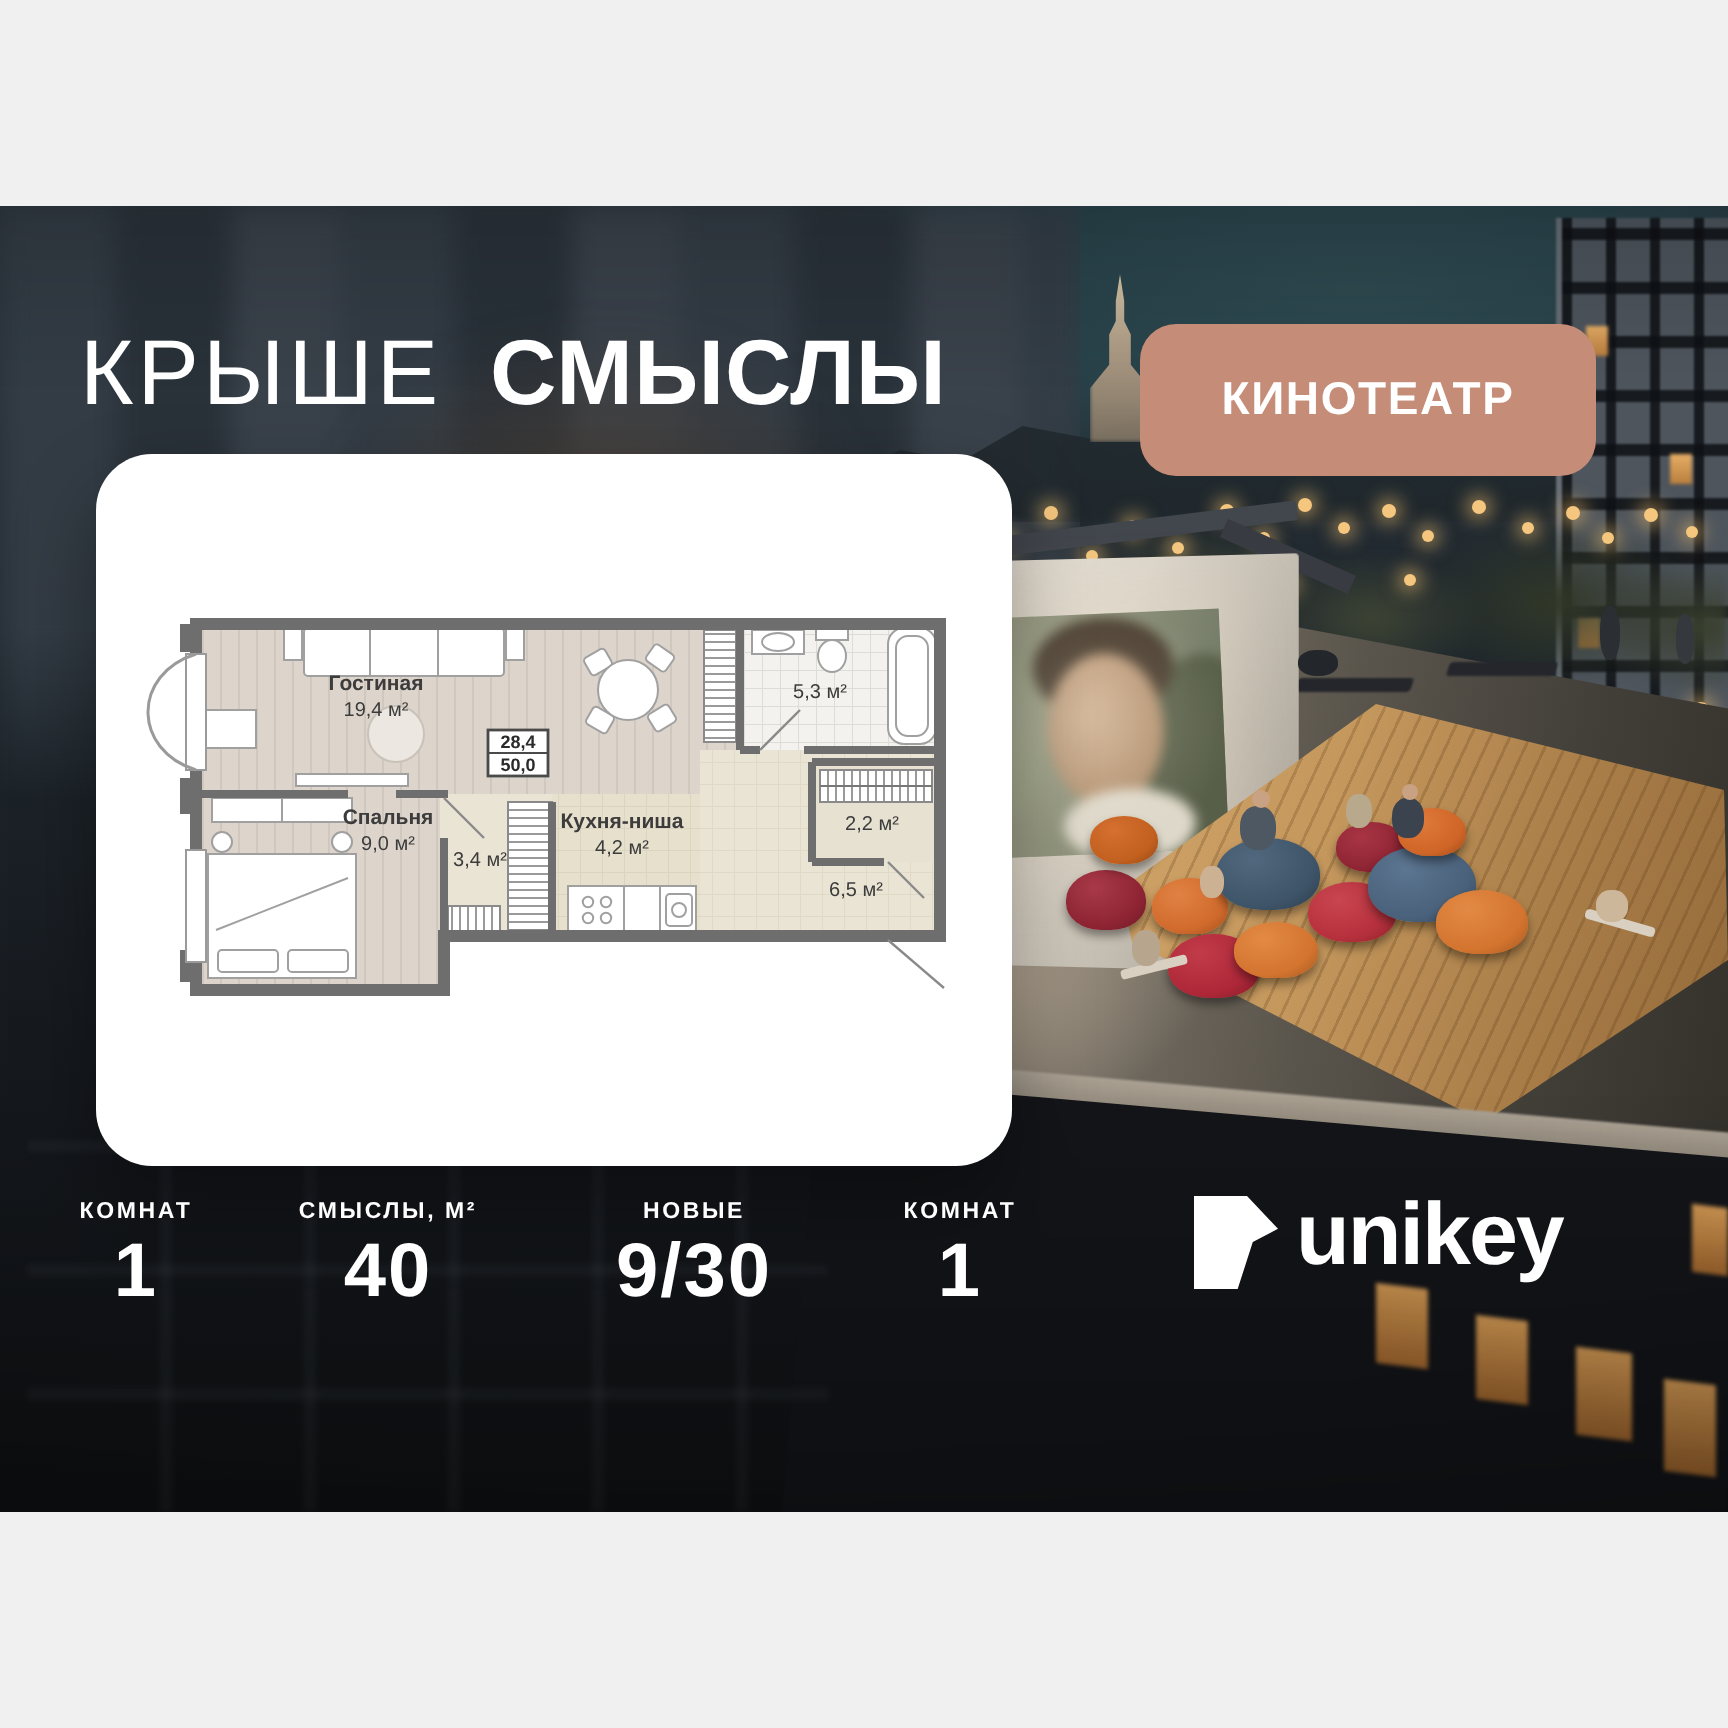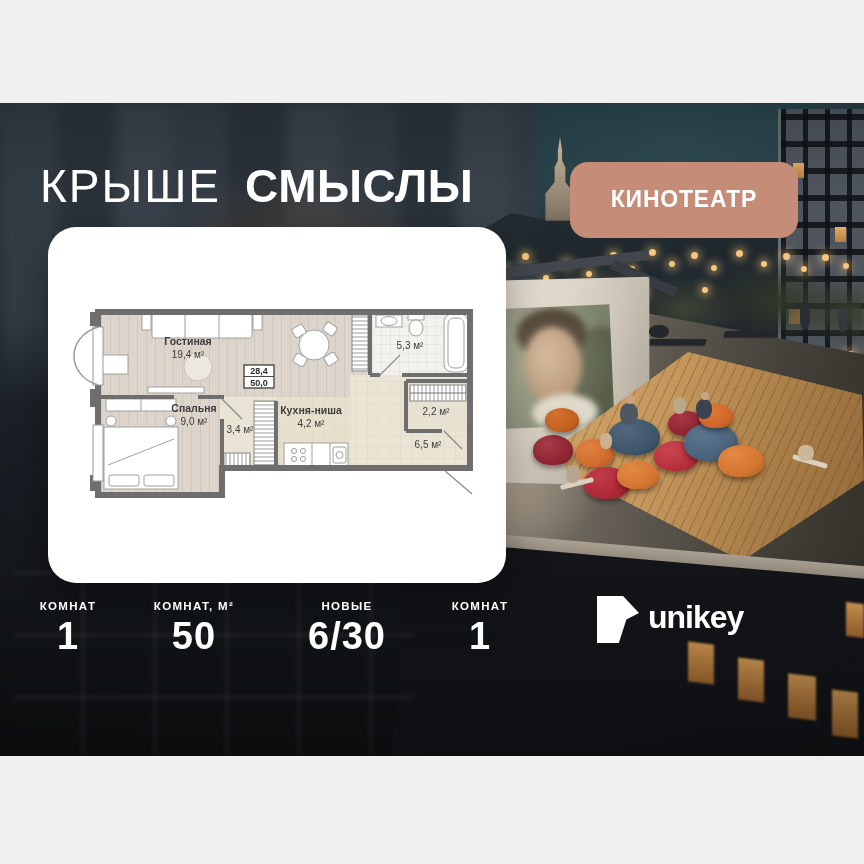--- a/index.html
+++ b/index.html
@@ -77,21 +77,21 @@
        color:#fff;font-weight:800;font-size:23px;line-height:1.3;letter-spacing:.8px;text-align:center;}
   .card{position:absolute;left:48px;top:227px;width:458px;height:356px;background:#fff;border-radius:28px;
        box-shadow:0 18px 40px rgba(0,0,0,.35);overflow:hidden;}
   .stats{position:absolute;left:0;top:600px;width:540px;height:70px;color:#fff;}
   .stat{position:absolute;transform:translateX(-50%);text-align:center;}
   .stat .lbl{font-size:11.5px;font-weight:700;letter-spacing:1.3px;white-space:nowrap;}
   .stat .val{font-size:38px;font-weight:800;margin-top:3px;letter-spacing:1px;}
   .brand{position:absolute;left:597px;top:596px;display:flex;align-items:center;gap:9px;color:#fff;}
   .brand .mark{width:42px;height:47px;background:#fff;
        clip-path:polygon(0 0,62% 0,100% 36%,70% 50%,52% 100%,0 100%);}
-  .brand .word{font-size:32px;font-weight:800;letter-spacing:-1px;line-height:1;padding-bottom:6px;}
+  .brand .word{font-size:44px;font-weight:800;letter-spacing:-1px;line-height:1;padding-bottom:6px;}
   svg text{font-family:"Liberation Sans","DejaVu Sans",sans-serif;fill:#3c3c3c;}
   .roomname{font-size:10.5px;font-weight:700;}
   .roomarea{font-size:10px;}
   .boxnum{font-size:9px;font-weight:700;fill:#2b2b2b;}
 </style>
 </head>
 <body>
 
 <div class="canvas">
 
@@ -330,26 +330,26 @@
       </g>
     </svg>
   </div>
 
   <div class="stats">
     <div class="stat" style="left:68px;">
       <div class="lbl">КОМНАТ</div>
       <div class="val">1</div>
     </div>
     <div class="stat" style="left:194px;">
-      <div class="lbl">КОМНАТ, М²</div>
-      <div class="val">50</div>
+      <div class="lbl">СМЫСЛЫ, М²</div>
+      <div class="val">40</div>
     </div>
     <div class="stat" style="left:347px;">
       <div class="lbl">НОВЫЕ</div>
-      <div class="val">6/30</div>
+      <div class="val">9/30</div>
     </div>
     <div class="stat" style="left:480px;">
       <div class="lbl">КОМНАТ</div>
       <div class="val">1</div>
     </div>
   </div>
 
   <div class="brand">
     <div class="mark"></div>
     <div class="word">unikey</div>

